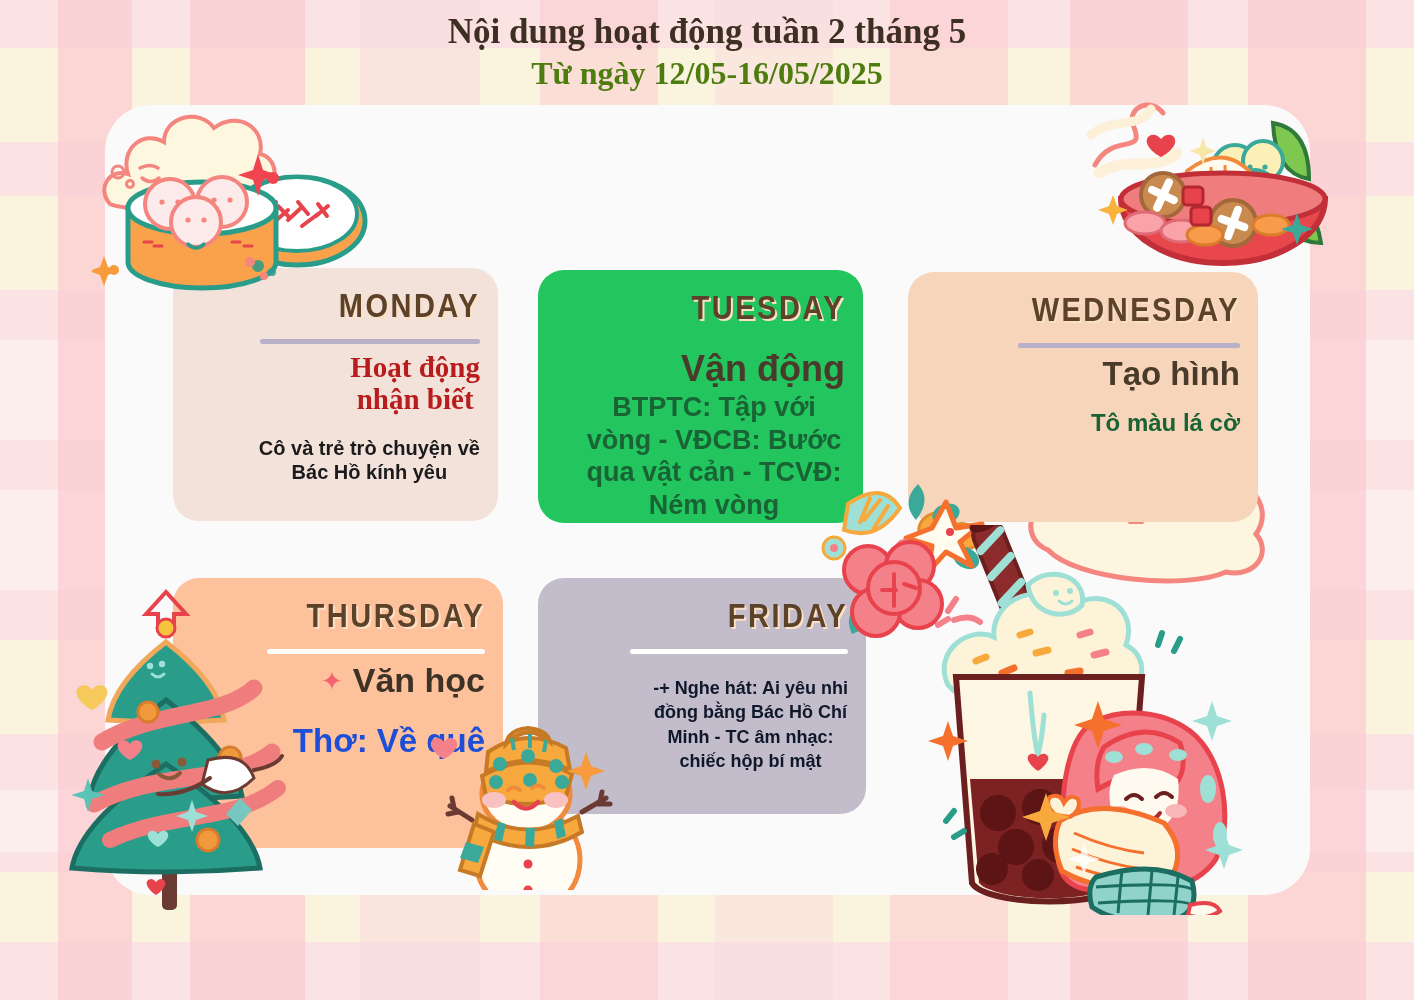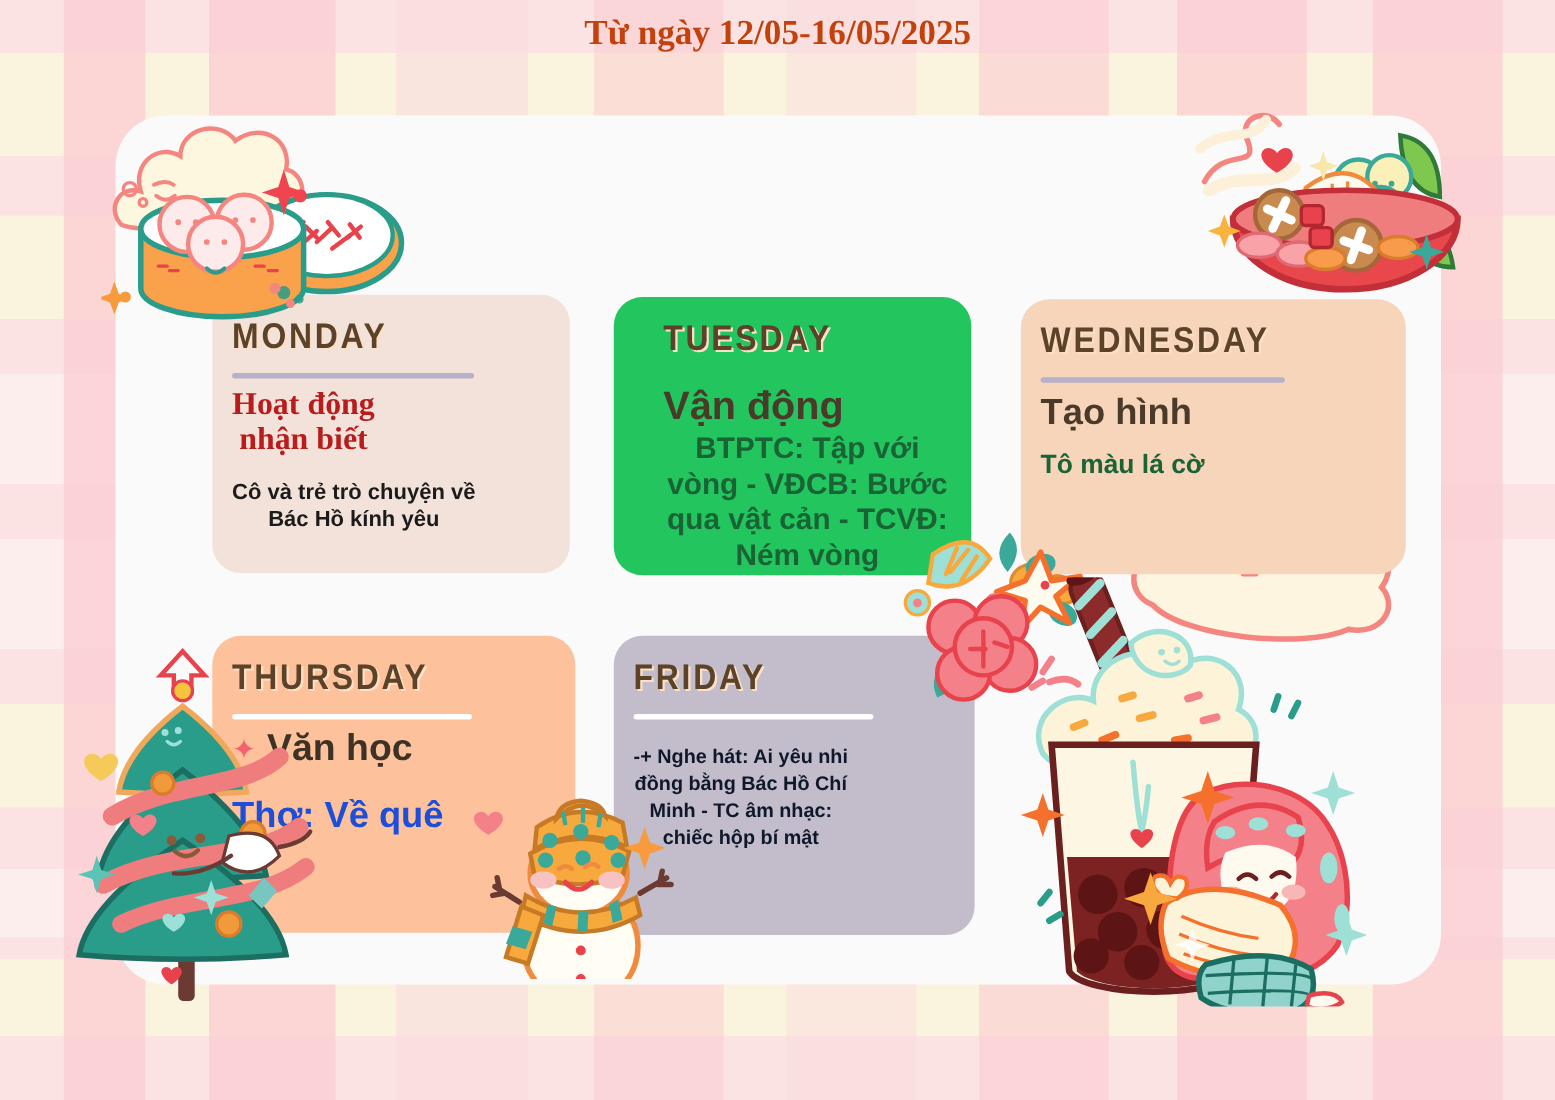--- a/index.html
+++ b/index.html
@@ -35,22 +35,22 @@
     font-family:"Liberation Serif", serif;font-weight:bold;
     font-size:35px;color:#3d2f21;margin:4px 0 0 0;line-height:1.15;
   }
   #daterange{
     font-family:"Liberation Serif", serif;font-weight:bold;
     font-size:32px;color:#7a3c46;margin:3px 0 0 0;line-height:1.15;
   }
 
   
   .card{position:absolute;border-radius:26px;z-index:20;
-        display:flex;flex-direction:column;align-items:flex-start;
-        padding:16px 18px 14px;box-sizing:border-box;text-align:center;margin-left:20px;}
+        display:flex;flex-direction:column;align-items:flex-end;
+        padding:16px 18px 14px;box-sizing:border-box;text-align:center;}
   .day{
     font-family:"Liberation Sans", sans-serif;font-weight:bold;
     font-size:29px;letter-spacing:2.5px;color:#5b4228;
     text-shadow:2px 2px 0 #fbe0c6;margin:6px 0 0 0;
     transform:scaleY(1.12);
   }
   .rule{height:5px;border-radius:3px;margin:16px 0 8px 0;}
   .subject{
     font-weight:bold;color:#4a3a2a;line-height:1.1;margin:0;
   }
@@ -70,21 +70,21 @@
   #card-wed{left:908px;top:272px;width:350px;height:250px;background:#f6d5ba;}
   #card-wed .rule{width:222px;background:#b8b0c8;}
   #card-wed .subject{font-size:33px;color:#4a3a2a;}
   #card-wed .detail{font-size:24px;color:#196335;margin-top:16px;}
 
   #card-thu{left:173px;top:578px;width:330px;height:270px;background:#fdc19c;}
   #card-thu .rule{width:218px;background:#ffffff;}
   #card-thu .subject{font-size:34px;color:#3d3226;}
   #card-thu .detail{font-size:33px;color:#196335;margin-top:22px;}
 
-  #card-fri{left:538px;top:578px;width:328px;height:272px;background:#c3bccb;}
+  #card-fri{left:538px;top:578px;width:328px;height:236px;background:#c3bccb;}
   #card-fri .rule{width:218px;background:#ffffff;}
   #card-fri .subject{font-size:38px;color:#0d0d0d;}
   #card-fri .detail{font-size:18px;color:#151515;margin-top:14px;line-height:1.35;}
 
   .subject-row{display:flex;align-items:center;justify-content:center;gap:10px;}
   .spark{font-size:26px;color:#f4626f;line-height:1;}
 
   
   .deco{position:absolute;z-index:30;pointer-events:none;}
   .deco-back{z-index:10;}
@@ -481,21 +481,22 @@
   </g>
   <g stroke="#2a9d8a" stroke-width="6" stroke-linecap="round">
     <path d="M230 120 l4 -12"></path>
       <path d="M246 126 l6 -12"></path>
     <path d="M18 296 l8 -10"></path>
       <path d="M26 312 l10 -6"></path>
   </g>
 </svg>
 
 <div id="header">
-  <h3 id="daterange" style="color: #c2410c;">Từ ngày 12/05-16/05/2025</h3>
+  <h2 id="subtitle" style="color: rgb(61, 47, 33);">Nội dung hoạt động tuần 2 tháng 5</h2>
+  <h3 id="daterange" style="color: #4d7c0f;">Từ ngày 12/05-16/05/2025</h3>
 </div>
 
 <div class="card" id="card-mon" style="background: rgb(242, 226, 218);">
   <div class="day">MONDAY</div>
   <div class="rule" style="background: rgb(184, 176, 200);"></div>
   <div class="subject">
     <span>Hoạt động</span><br>
     <span>nhận biết</span>
   </div>
   <div class="detail" style="color: rgb(27, 27, 27);">

